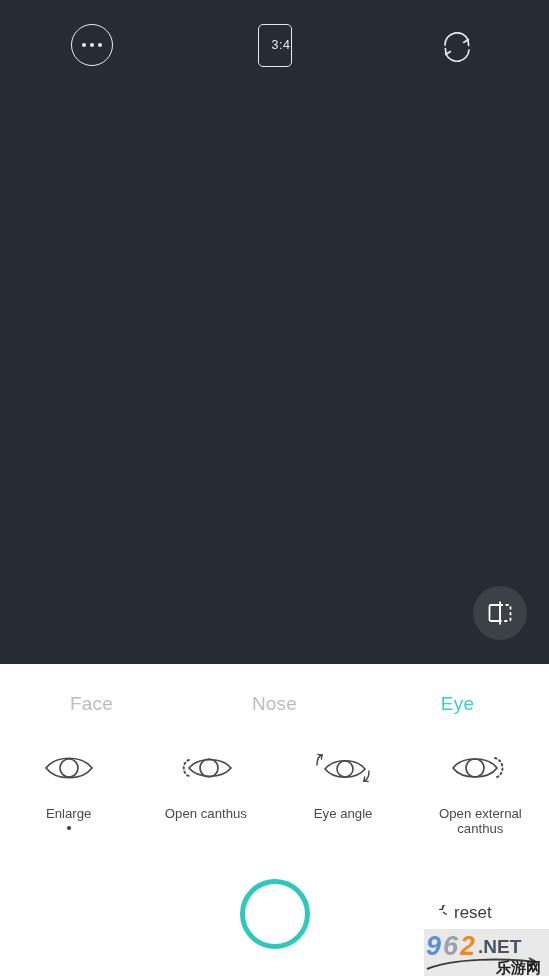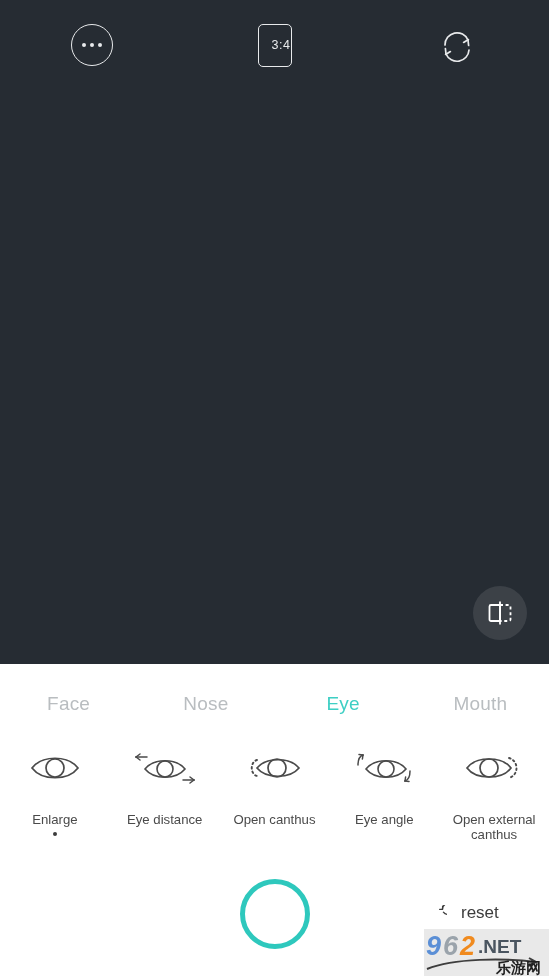--- a/index.html
+++ b/index.html
@@ -76,42 +76,42 @@
     display:flex;align-items:flex-start;
   }
   .tool{
     flex:1;display:flex;flex-direction:column;align-items:center;
     position:relative;
   }
   .tool-ico{
     height:56px;display:flex;align-items:center;justify-content:center;
   }
   .tool-label{
-    margin-top:16px;font-size:13.2px;color:#4a4a4a;text-align:center;
+    margin-top:10px;font-size:13.2px;color:#4a4a4a;text-align:center;
     line-height:15px;width:96px;
     font-family:"Liberation Sans", sans-serif;
   }
   .tool-label.two{line-height:15px;}
   .sel-dot{
     width:4px;height:4px;border-radius:50%;background:#3c3c3c;
     margin-top:5px;
   }
   .sel-dot.hidden{visibility:hidden;}
 
   
   .shutter{
     position:absolute;left:240px;top:879px;width:70px;height:70px;
     border:5px solid #2ec8bd;border-radius:50%;
     box-sizing:border-box;background:transparent;
   }
 
   
   .reset{
     position:absolute;left:430px;top:903px;
-    display:flex;align-items:center;gap:14px;
+    display:flex;align-items:center;gap:7px;
     color:#3c3c3c;font-size:17px;
     font-family:"Liberation Sans", sans-serif;
   }
 
   
   .wm{
     position:absolute;left:424px;top:929px;width:125px;height:47px;
     background:#e9e9e9;overflow:hidden;
   }
   .wm svg{display:block;}
@@ -159,53 +159,36 @@
     </div>
 
   </div>
 
   <div class="panel">
 
     <div class="tabs">
       <div class="tab">Face</div>
       <div class="tab">Nose</div>
       <div class="tab active" style="color: rgb(62, 207, 196);">Eye</div>
-      <div class="tab">Mouth</div>
     </div>
 
     <div class="tools">
 
       <div class="tool">
         <div class="tool-ico">
           <svg width="62" height="40" viewBox="0 0 62 40">
             <path d="M8 20 C18 7, 44 7, 54 20 C44 33, 18 33, 8 20 Z" fill="none" stroke="#4a4a4a" stroke-width="1.7"></path>
             <circle cx="31" cy="20" r="9" fill="none" stroke="#4a4a4a" stroke-width="1.7"></circle>
           </svg>
         </div>
         <div class="tool-label">Enlarge</div>
         <div class="sel-dot"></div>
       </div>
 
 
-      <div class="tool">
-        <div class="tool-ico">
-          <svg width="68" height="44" viewBox="0 0 68 44">
-            <path d="M14 23 C23 12, 45 12, 54 23 C45 34, 23 34, 14 23 Z" fill="none" stroke="#4a4a4a" stroke-width="1.6"></path>
-            <circle cx="34" cy="23" r="8" fill="none" stroke="#4a4a4a" stroke-width="1.6"></circle>
-            <path d="M16 11 L5 11" fill="none" stroke="#4a4a4a" stroke-width="1.5" stroke-linecap="round"></path>
-            <path d="M5 11 L9 8" fill="none" stroke="#4a4a4a" stroke-width="1.5" stroke-linecap="round"></path>
-            <path d="M5 11 L9 14" fill="none" stroke="#4a4a4a" stroke-width="1.5" stroke-linecap="round"></path>
-            <path d="M52 34 L63 34" fill="none" stroke="#4a4a4a" stroke-width="1.5" stroke-linecap="round"></path>
-            <path d="M63 34 L59 31" fill="none" stroke="#4a4a4a" stroke-width="1.5" stroke-linecap="round"></path>
-            <path d="M63 34 L59 37" fill="none" stroke="#4a4a4a" stroke-width="1.5" stroke-linecap="round"></path>
-          </svg>
-        </div>
-        <div class="tool-label">Eye distance</div>
-        <div class="sel-dot hidden"></div>
-      </div>
 
       <div class="tool">
         <div class="tool-ico">
           <svg width="66" height="40" viewBox="0 0 66 40">
             <path d="M16 20 C25 9, 49 9, 58 20 C49 31, 25 31, 16 20 Z" fill="none" stroke="#4a4a4a" stroke-width="1.7"></path>
             <circle cx="36" cy="20" r="9" fill="none" stroke="#4a4a4a" stroke-width="1.7"></circle>
             <path d="M16 12 C9 14, 9 26, 16 28" fill="none" stroke="#4a4a4a" stroke-width="1.9" stroke-dasharray="1.6 3" stroke-linecap="round"></path>
           </svg>
         </div>
         <div class="tool-label">Open canthus</div>

